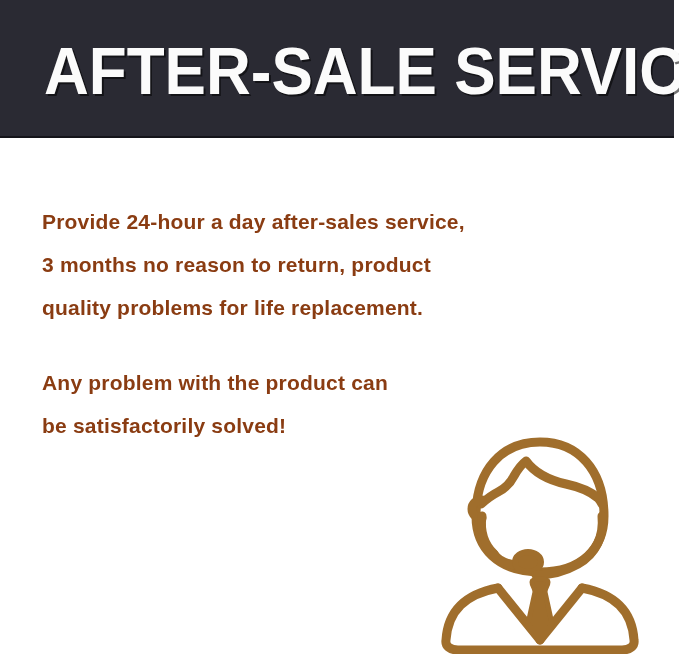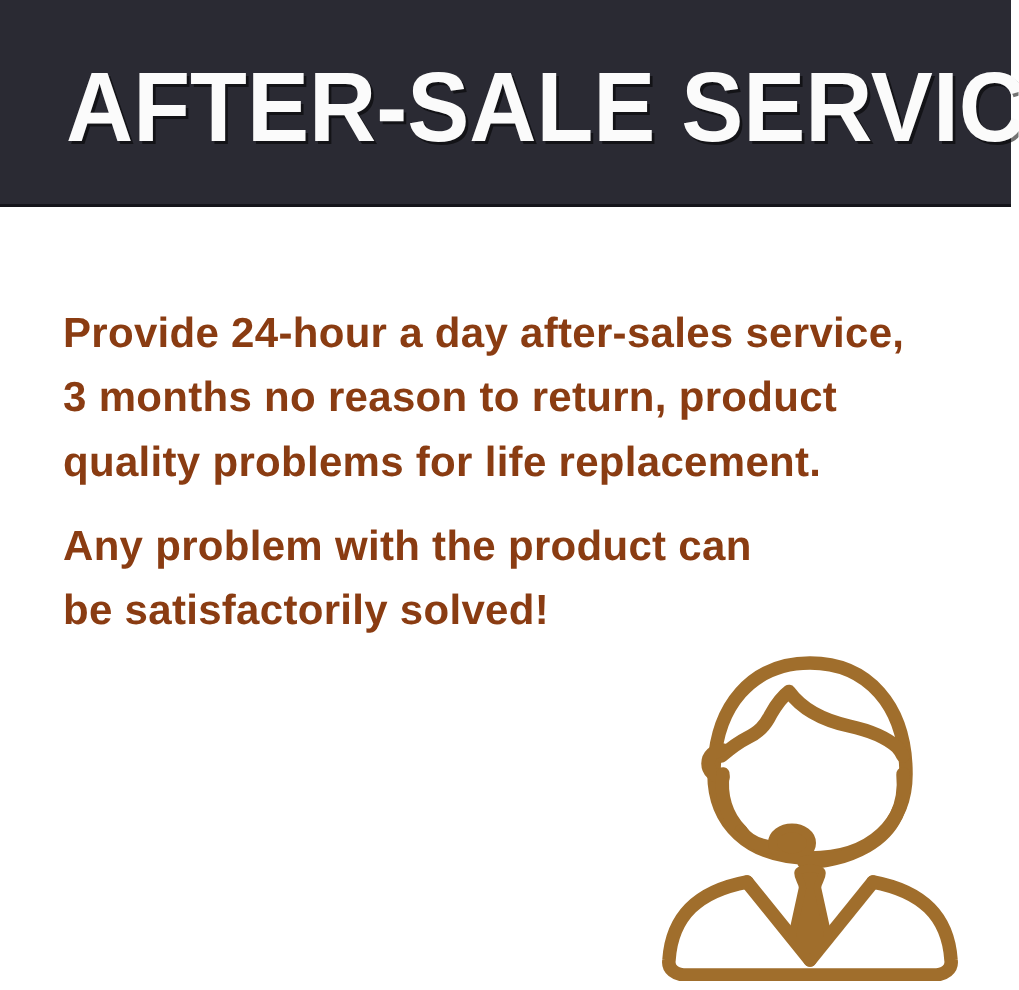--- a/index.html
+++ b/index.html
@@ -65,27 +65,27 @@
     position: absolute;
     left: 42px;
     top: 200px;
     width: 620px;
   }
   .copy p {
     margin: 0;
     color: #8a3c12;
     font-family: "Liberation Sans Narrow", "Liberation Sans", sans-serif;
     font-weight: bold;
-    font-size: 28px;
+    font-size: 21px;
     line-height: 43px;
     letter-spacing: 0.2px;
     white-space: pre-line;
   }
   .copy p.second {
-    margin-top: 13px;
+    margin-top: 32px;
   }
 
   
   .agent-icon {
     position: absolute;
     left: 436px;
     top: 412px;
     width: 216px;
     height: 242px;
   }

